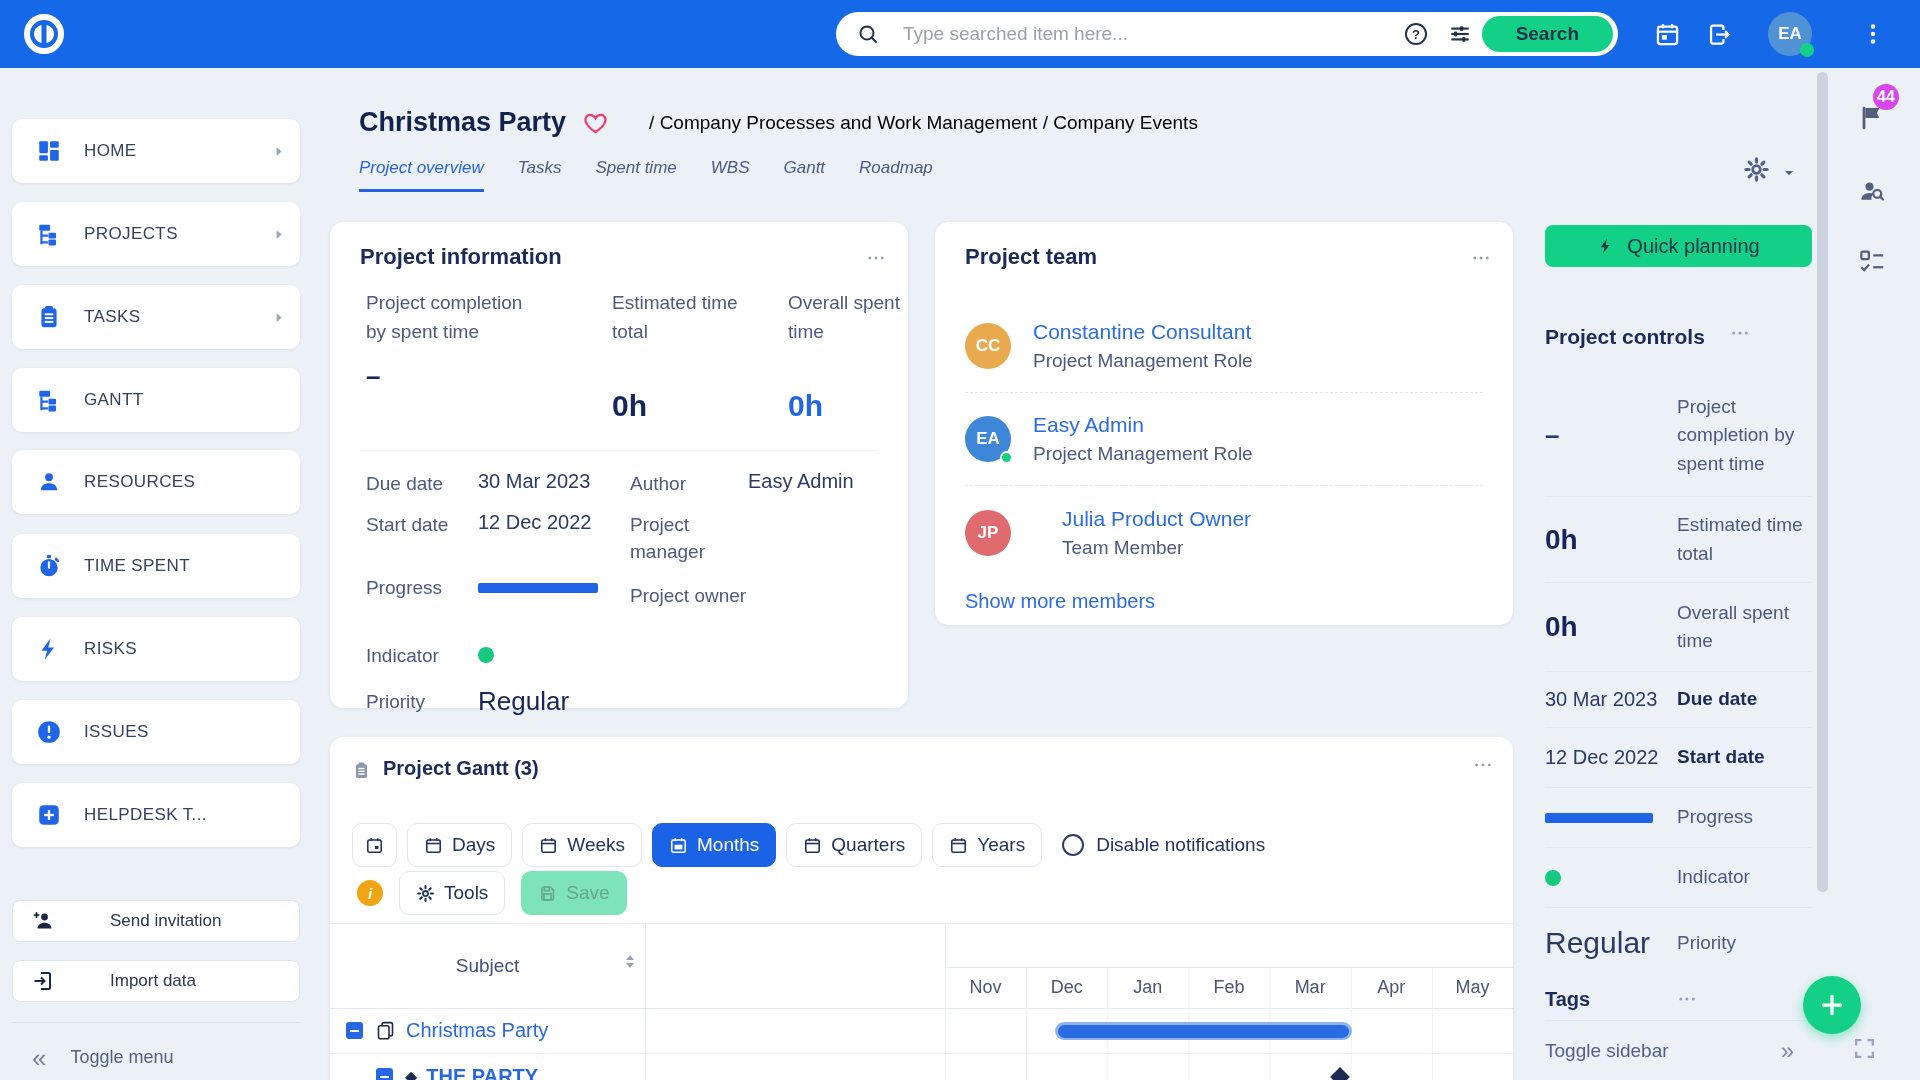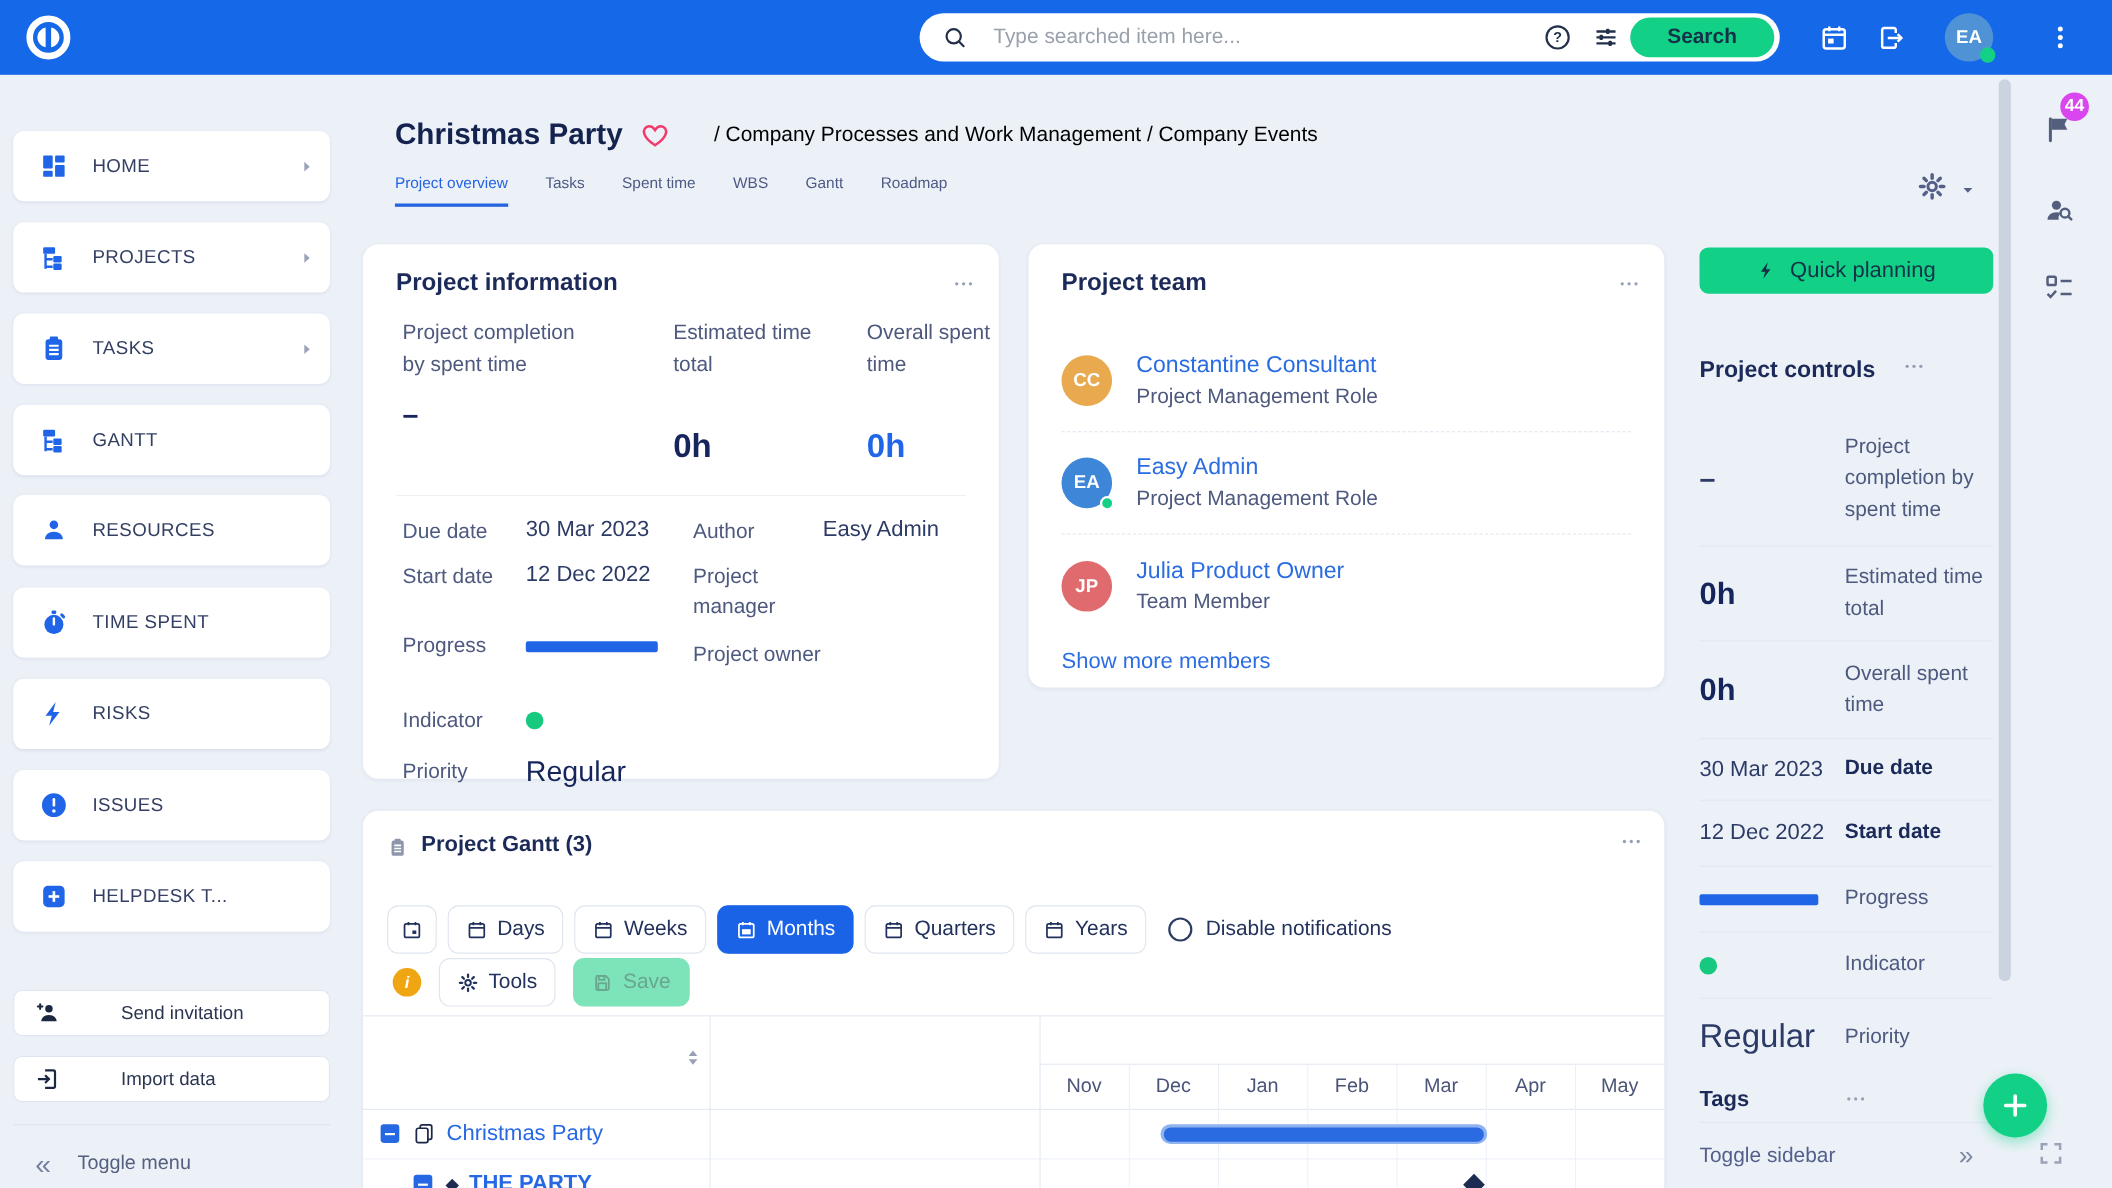--- a/index.html
+++ b/index.html
@@ -36,40 +36,40 @@
   .toggle-menu { position:absolute; left:12px; top:1035px; width:288px; height:45px; display:flex; align-items:center;
     padding:0 20px; cursor:pointer; color:#7780A0; }
   .toggle-menu .glyph { font-size:26px; line-height:1; }
   .tm-label { font-size:18px; color:#555F7E; margin-left:24px; }
 
   
   .pg-title { position:absolute; left:359px; top:107px; display:flex; align-items:center; }
   .pg-title h1 { font-size:27px; font-weight:bold; color:#14234E; }
   .breadcrumb { font-size:19px; color:#000000; margin-left:40px; }
   .tabs { position:absolute; left:359px; top:158px; display:flex; gap:34px; }
-  .tab { font-size:14px; color:#4D5A84; padding-bottom:11px; cursor:pointer; }
+  .tab { font-size:17px; color:#4D5A84; padding-bottom:11px; cursor:pointer;font-style:italic; }
   .tab.active { color:#2563E0; border-bottom:3px solid #2563E0; }
   .hdr-gear { position:absolute; left:1743px; top:156px; color:#55608A; cursor:pointer; }
   .hdr-caret { position:absolute; left:1781px; top:165px; color:#55608A; cursor:pointer; }
 
   
   .card { position:absolute; background:#fff; border-radius:14px; box-shadow:0 1px 4px rgba(25,39,80,.07); }
   .card-head { position:absolute; left:30px; top:22px; font-size:22px; font-weight:bold; color:#1B2A58; }
   .kebab { position:absolute; top:26px; color:#959EB3; cursor:pointer; }
 
   .stat-label { font-size:19px; color:#4D597E; line-height:1.55; }
   .stat-val { font-size:30px; font-weight:bold; color:#16265C; margin-top:14px; }
   .stat-val.blue { color:#2166E8; }
   .f-label { font-size:19px; color:#4D597E; line-height:1.45; }
   .f-value { font-size:20px; color:#2C3A66; }
   .pbar { height:10px; background:#2065E6; border-radius:2px; }
   .ind-dot { width:16px; height:16px; border-radius:50%; background:#17C97F; }
 
   .member { display:flex; align-items:center; height:93px; border-bottom:1px dashed #DFE4EE; }
-  .member:last-of-type { border-bottom:none; }
+  .member:last-of-type { border-bottom:none;gap:29px; }
   .m-avatar { width:46px; height:46px; border-radius:50%; color:#fff; font-size:17px; font-weight:bold;
     display:flex; align-items:center; justify-content:center; position:relative; flex:none; }
   .m-avatar .dot { position:absolute; right:-2px; bottom:-2px; width:13px; height:13px; border-radius:50%;
     background:#12D186; border:2px solid #fff; }
   .m-name { font-size:21px; color:#2A6CE2; cursor:pointer; }
   .m-role { font-size:19px; color:#4D597E; margin-top:6px; }
   .link { font-size:20px; color:#2A6CE2; cursor:pointer; }
 
   
   .zbtn { height:44px; border:1px solid #DFE5EF; background:#fff; border-radius:10px; display:flex; align-items:center;
@@ -566,20 +566,23 @@
           <rect x="7.5" y="12.5" width="9" height="7.5"></rect>
         </svg>
       <span>Save</span>
     </button>
   </div>
 
   <div class="abs" style="left:0; top:186px; width:1183px; border-top:1px solid #E4E9F2"></div>
   <div class="vline" style="left:315px"></div>
   <div class="vline" style="left:615px"></div>
 
+  <div class="gh-cell" style="left:0; width:315px">
+    <span>Subject</span>
+  </div>
   <div class="abs" style="left:296px; top:218px">
     <div class="tri-up"></div>
       <div class="tri-down"></div>
   </div>
 
   <div class="abs" style="left:615px; top:230px; width:568px; border-top:1px solid #E4E9F2"></div>
 
   <div class="abs" style="left:615px; top:230px; width:568px; height:41px; display:flex;
        background-image:linear-gradient(90deg,#EAEFF6 0 1px,transparent 1px); background-size:81.15px 100%">
     <span class="mo">Nov</span>

